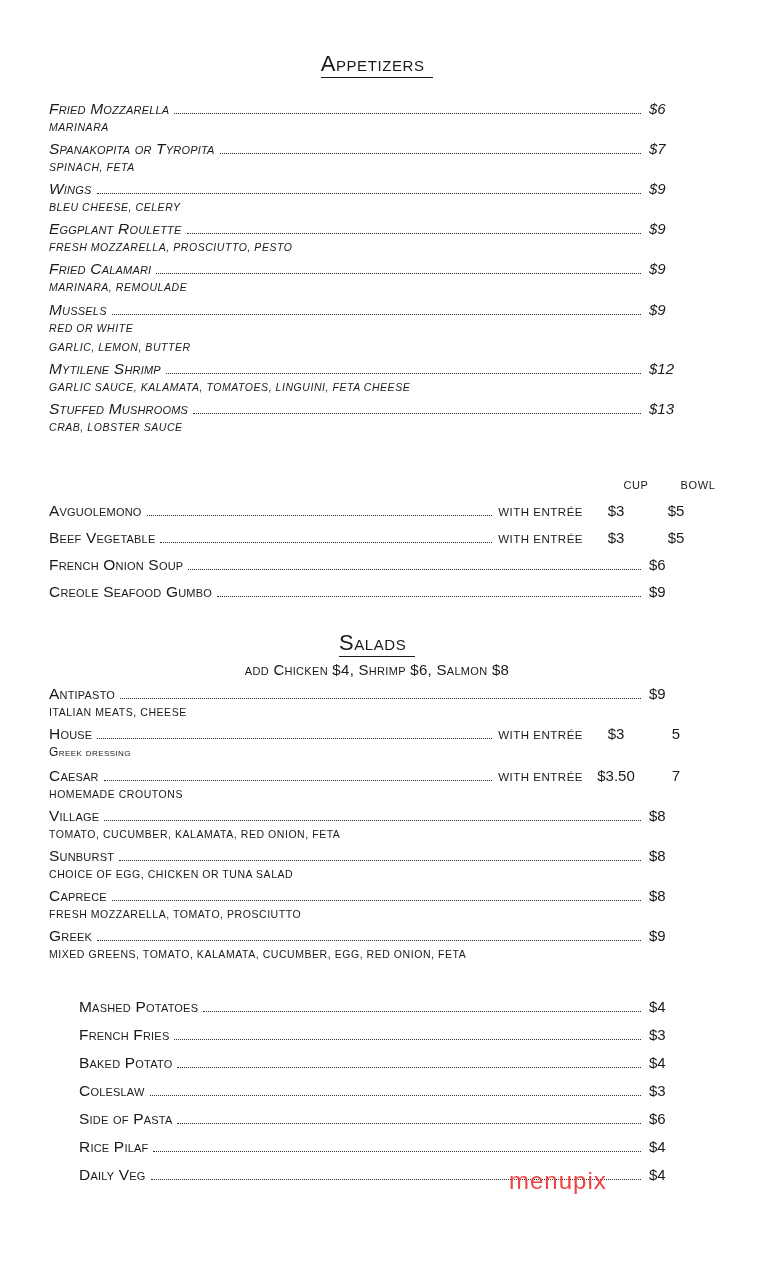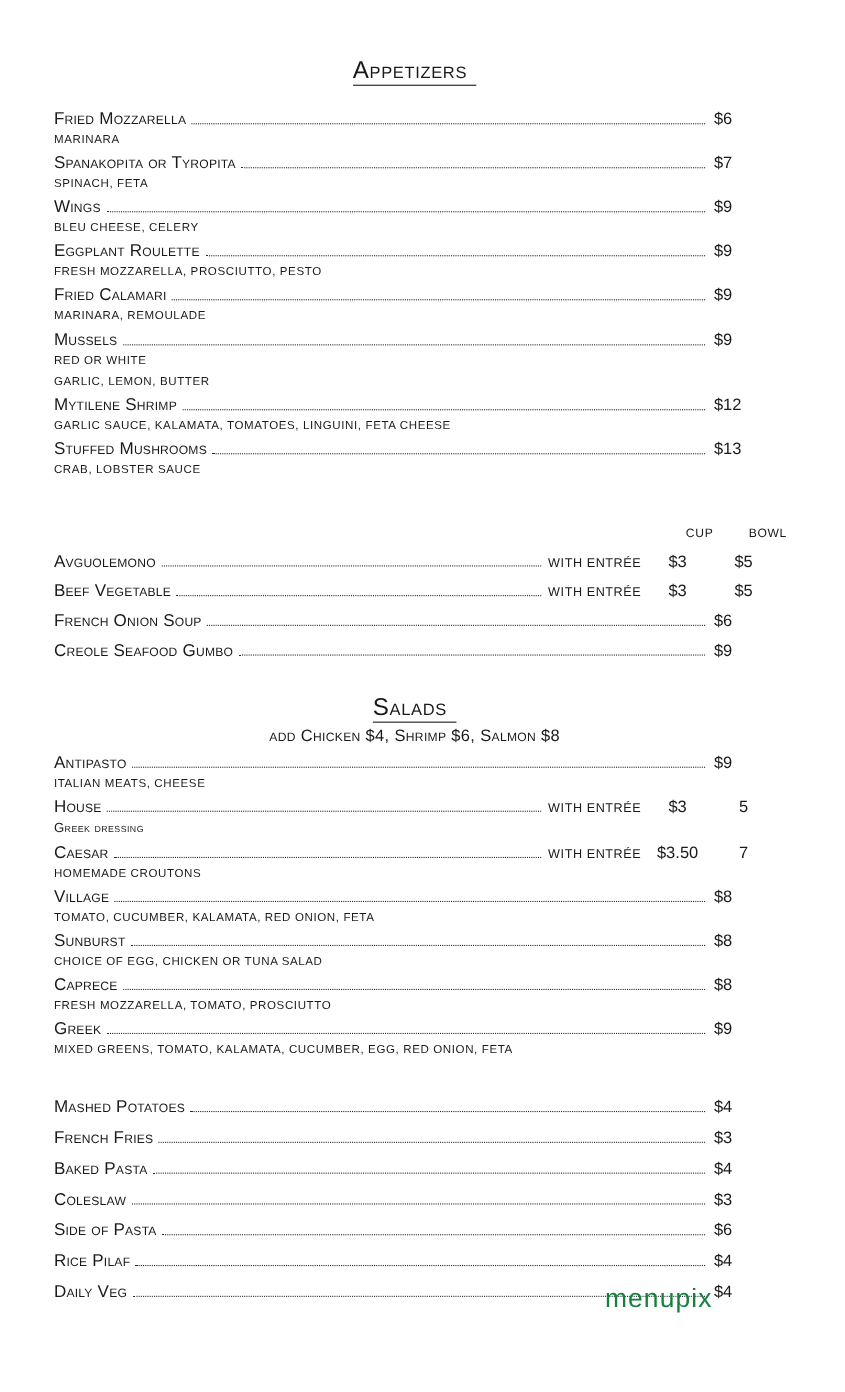--- a/index.html
+++ b/index.html
@@ -131,36 +131,36 @@
     letter-spacing: 0.4px;
     font-size: 12px;
   }
 
   
   .sec-appetizers { padding-top: 52px; }
   .sec-soups      { padding-top: 36px; }
   .sec-salads     { padding-top: 30px; }
   .sec-sides      { padding-top: 28px; }
 
-  .sec-appetizers .list { margin-top: 22px; }
+  .sec-appetizers .list { margin-top: 22px; font-style: italic; }
   .sec-soups .list      { margin-top: 0px; }
   .sec-salads .list     { margin-top: 7px; }
-  .sec-sides .list      { margin-top: 10px; }
+  .sec-sides .list      { margin-top: 10px; margin-left: 30px; }
 
   .sec-sides .item { margin-top: 10px; }
   .sec-soups .item { margin-top: 9px; }
 
   
   .watermark {
     position: absolute;
-    left: 550px;
+    left: 509px;
     top: 1167px;
     font-size: 24px;
     letter-spacing: 1px;
-    color: #15803d;
+    color: #ef4444;
     font-family: "Liberation Sans", sans-serif;
     pointer-events: none;
     user-select: none;
     z-index: 5;
     white-space: nowrap;
   }
 </style>
 </head>
 <body>
 
@@ -355,21 +355,21 @@
           </div>
           <div class="item">
             <div class="row">
               <span class="name">French Fries</span>
               <span class="leader"></span>
               <span class="price single">$3</span>
             </div>
           </div>
           <div class="item">
             <div class="row">
-              <span class="name">Baked Pasta</span>
+              <span class="name">Baked Potato</span>
               <span class="leader"></span>
               <span class="price single">$4</span>
             </div>
           </div>
           <div class="item">
             <div class="row">
               <span class="name">Coleslaw</span>
               <span class="leader"></span>
               <span class="price single">$3</span>
             </div>

